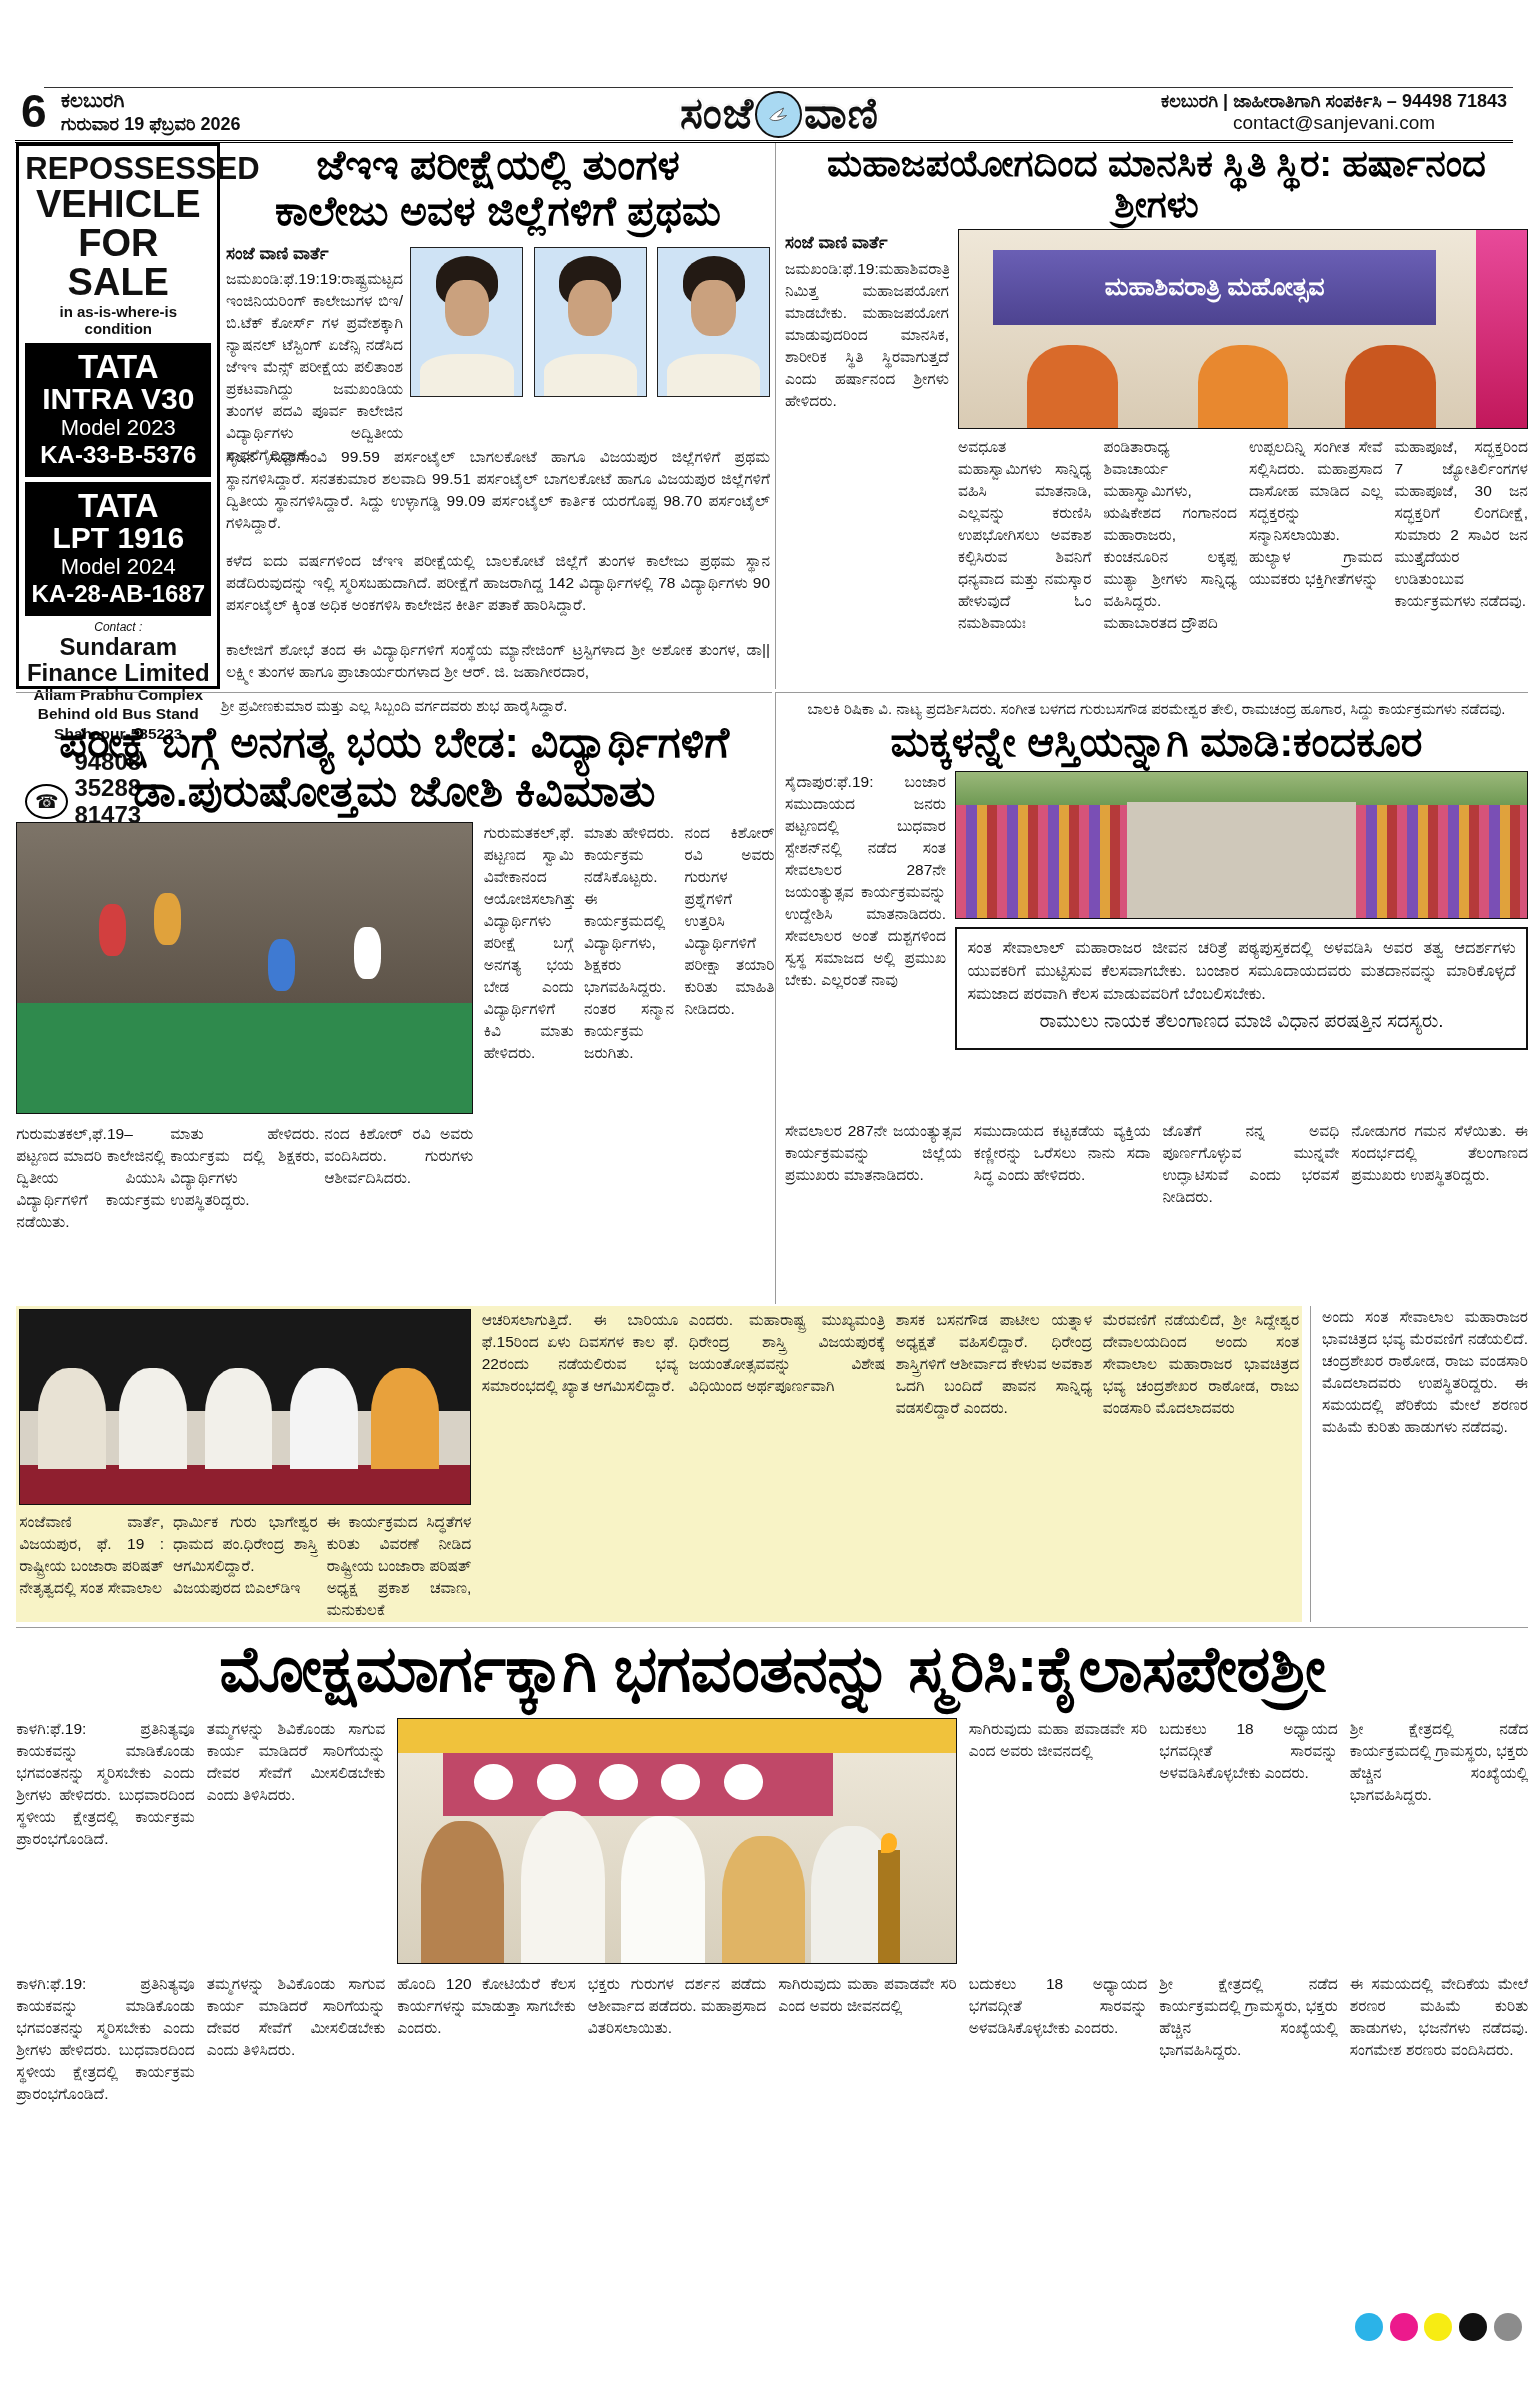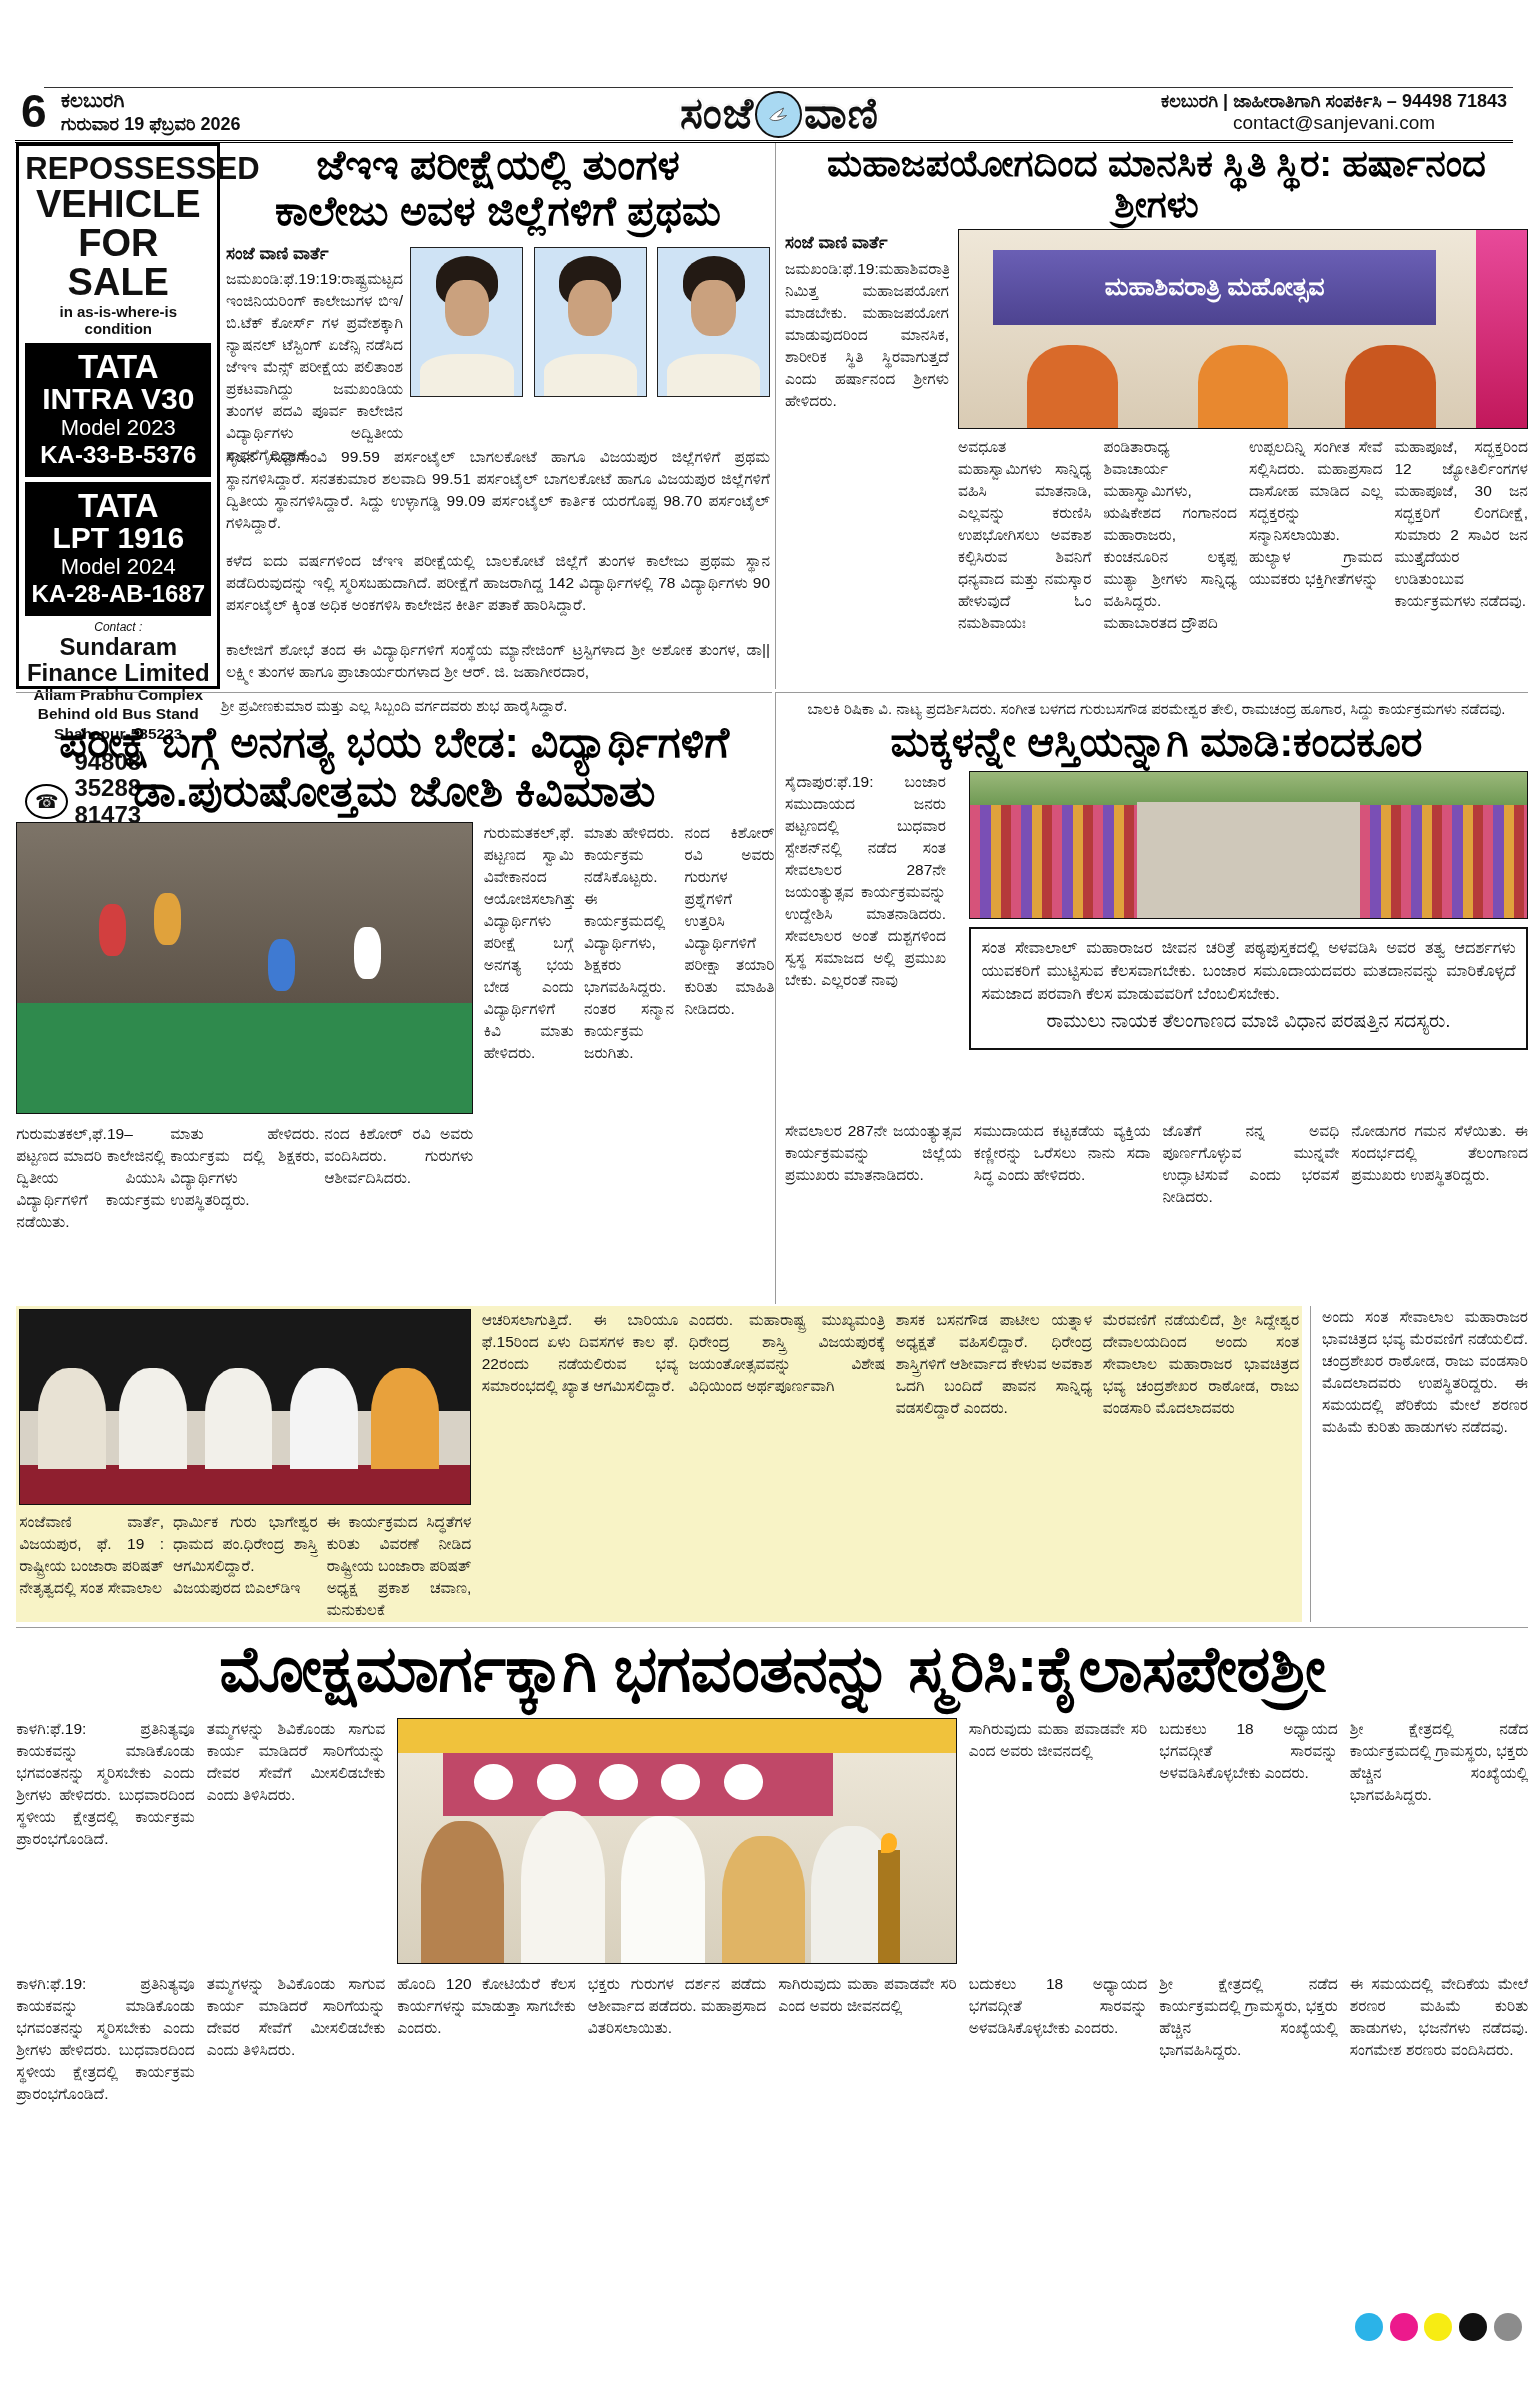--- a/index.html
+++ b/index.html
@@ -76,21 +76,21 @@
   .a3 .carpet{position:absolute;left:0;bottom:0;width:100%;height:38%;background:#2f8a4d;}
   .dancer{position:absolute;width:27px;height:52px;border-radius:40%;}
   .a3-minicols{display:flex;gap:5px;margin-top:9px;}
   .a3-minicols>div{flex:1;}
   .a3-right{flex:1;display:flex;gap:10.4px;}
   .a3-right>div{flex:1;}
   .a4{position:absolute;left:775px;top:692px;width:753px;height:612px;border-top:0.7px solid #9a9a9a;
       border-left:0.7px solid #9a9a9a;padding:7px 0 0 9px;box-sizing:border-box;}
   .a4 .pre{font-size:15px;text-align:center;margin-bottom:1.5px;}
   .a4 .hl{font-size:41px;}
-  .a4-row{display:flex;gap:23px;margin-top:6px;}
+  .a4-row{display:flex;gap:9px;margin-top:6px;}
   .a4-lead{width:161px;flex:none;}
   .a4-main{flex:1;}
   .a4-photo{height:146px;}
   .street{position:absolute;left:30%;top:20%;width:40%;height:80%;background:#cfc8ba;}
   .crowd-strip{position:absolute;top:22%;height:78%;width:30%;
       background:repeating-linear-gradient(90deg,#d6537a 0 10.4px,#7a4fb5 10.4px 21px,#e0a23c 21px 31px,#b53a3a 31px 41px);}
   .trees{position:absolute;left:0;top:0;width:100%;height:22%;background:linear-gradient(#9bb87a,#6f9a54);}
   .qbox{border:2.2px solid #111;padding:7.4px 10.4px;margin-top:7.4px;font-size:16.3px;line-height:1.4;text-align:justify;}
   .qattr{font-size:19px;font-weight:normal;text-align:center;padding:3px 7.4px 6px;}
   .a4-cols{display:flex;gap:12px;margin-top:9px;}
@@ -231,21 +231,21 @@
           <div class="banner">ಮಹಾಶಿವರಾತ್ರಿ ಮಹೋತ್ಸವ</div>
           <div class="monk" style="left:12%"></div>
           <div class="monk" style="left:42%;background:#e8882f"></div>
           <div class="monk" style="left:68%;background:#c9571f"></div>
           <div class="drape"></div>
         </div>
         <div class="cols" style="margin-top:7.4px;">
           <div class="body-t" style="height:299px">ಅವಧೂತ ಮಹಾಸ್ವಾಮಿಗಳು ಸಾನ್ನಿಧ್ಯ ವಹಿಸಿ ಮಾತನಾಡಿ, ಎಲ್ಲವನ್ನು ಕರುಣಿಸಿ ಉಪಭೋಗಿಸಲು ಅವಕಾಶ ಕಲ್ಪಿಸಿರುವ ಶಿವನಿಗೆ ಧನ್ಯವಾದ ಮತ್ತು ನಮಸ್ಕಾರ ಹೇಳುವುದೆ ಓಂ ನಮಶಿವಾಯಃ</div>
           <div class="body-t" style="height:299px">ಪಂಡಿತಾರಾಧ್ಯ ಶಿವಾಚಾರ್ಯ ಮಹಾಸ್ವಾಮಿಗಳು, ಋಷಿಕೇಶದ ಗಂಗಾನಂದ ಮಹಾರಾಜರು, ಕುಂಚನೂರಿನ ಲಕ್ಕಪ್ಪ ಮುತ್ಯಾ ಶ್ರೀಗಳು ಸಾನ್ನಿಧ್ಯ ವಹಿಸಿದ್ದರು. ಮಹಾಬಾರತದ ದ್ರೌಪದಿ</div>
           <div class="body-t" style="height:299px">ಉಪ್ಪಲದಿನ್ನಿ ಸಂಗೀತ ಸೇವೆ ಸಲ್ಲಿಸಿದರು. ಮಹಾಪ್ರಸಾದ ದಾಸೋಹ ಮಾಡಿದ ಎಲ್ಲ ಸದ್ಭಕ್ತರನ್ನು ಸನ್ಮಾನಿಸಲಾಯಿತು. ಹುಲ್ಯಾಳ ಗ್ರಾಮದ ಯುವಕರು ಭಕ್ತಿಗೀತೆಗಳನ್ನು</div>
-          <div class="body-t" style="height:299px">ಮಹಾಪೂಜೆ, ಸದ್ಭಕ್ತರಿಂದ 12 ಜ್ಯೋತಿರ್ಲಿಂಗಗಳ ಮಹಾಪೂಜೆ, 30 ಜನ ಸದ್ಭಕ್ತರಿಗೆ ಲಿಂಗದೀಕ್ಷೆ, ಸುಮಾರು 2 ಸಾವಿರ ಜನ ಮುತ್ತೈದೆಯರ ಉಡಿತುಂಬುವ ಕಾರ್ಯಕ್ರಮಗಳು ನಡೆದವು.</div>
+          <div class="body-t" style="height:299px">ಮಹಾಪೂಜೆ, ಸದ್ಭಕ್ತರಿಂದ 7 ಜ್ಯೋತಿರ್ಲಿಂಗಗಳ ಮಹಾಪೂಜೆ, 30 ಜನ ಸದ್ಭಕ್ತರಿಗೆ ಲಿಂಗದೀಕ್ಷೆ, ಸುಮಾರು 2 ಸಾವಿರ ಜನ ಮುತ್ತೈದೆಯರ ಉಡಿತುಂಬುವ ಕಾರ್ಯಕ್ರಮಗಳು ನಡೆದವು.</div>
         </div>
       </div>
     </div>
   </div>
 
   <div class="a3">
     <div class="pre">ಶ್ರೀ ಪ್ರವೀಣಕುಮಾರ ಮತ್ತು ಎಲ್ಲ ಸಿಬ್ಬಂದಿ ವರ್ಗದವರು ಶುಭ ಹಾರೈಸಿದ್ದಾರೆ.</div>
     <div class="hl">ಪರೀಕ್ಷೆ ಬಗ್ಗೆ ಅನಗತ್ಯ ಭಯ ಬೇಡ: ವಿದ್ಯಾರ್ಥಿಗಳಿಗೆ</div>
     <div class="hl">ಡಾ.ಪುರುಷೋತ್ತಮ ಜೋಶಿ ಕಿವಿಮಾತು</div>
     <div class="a3-grid">

